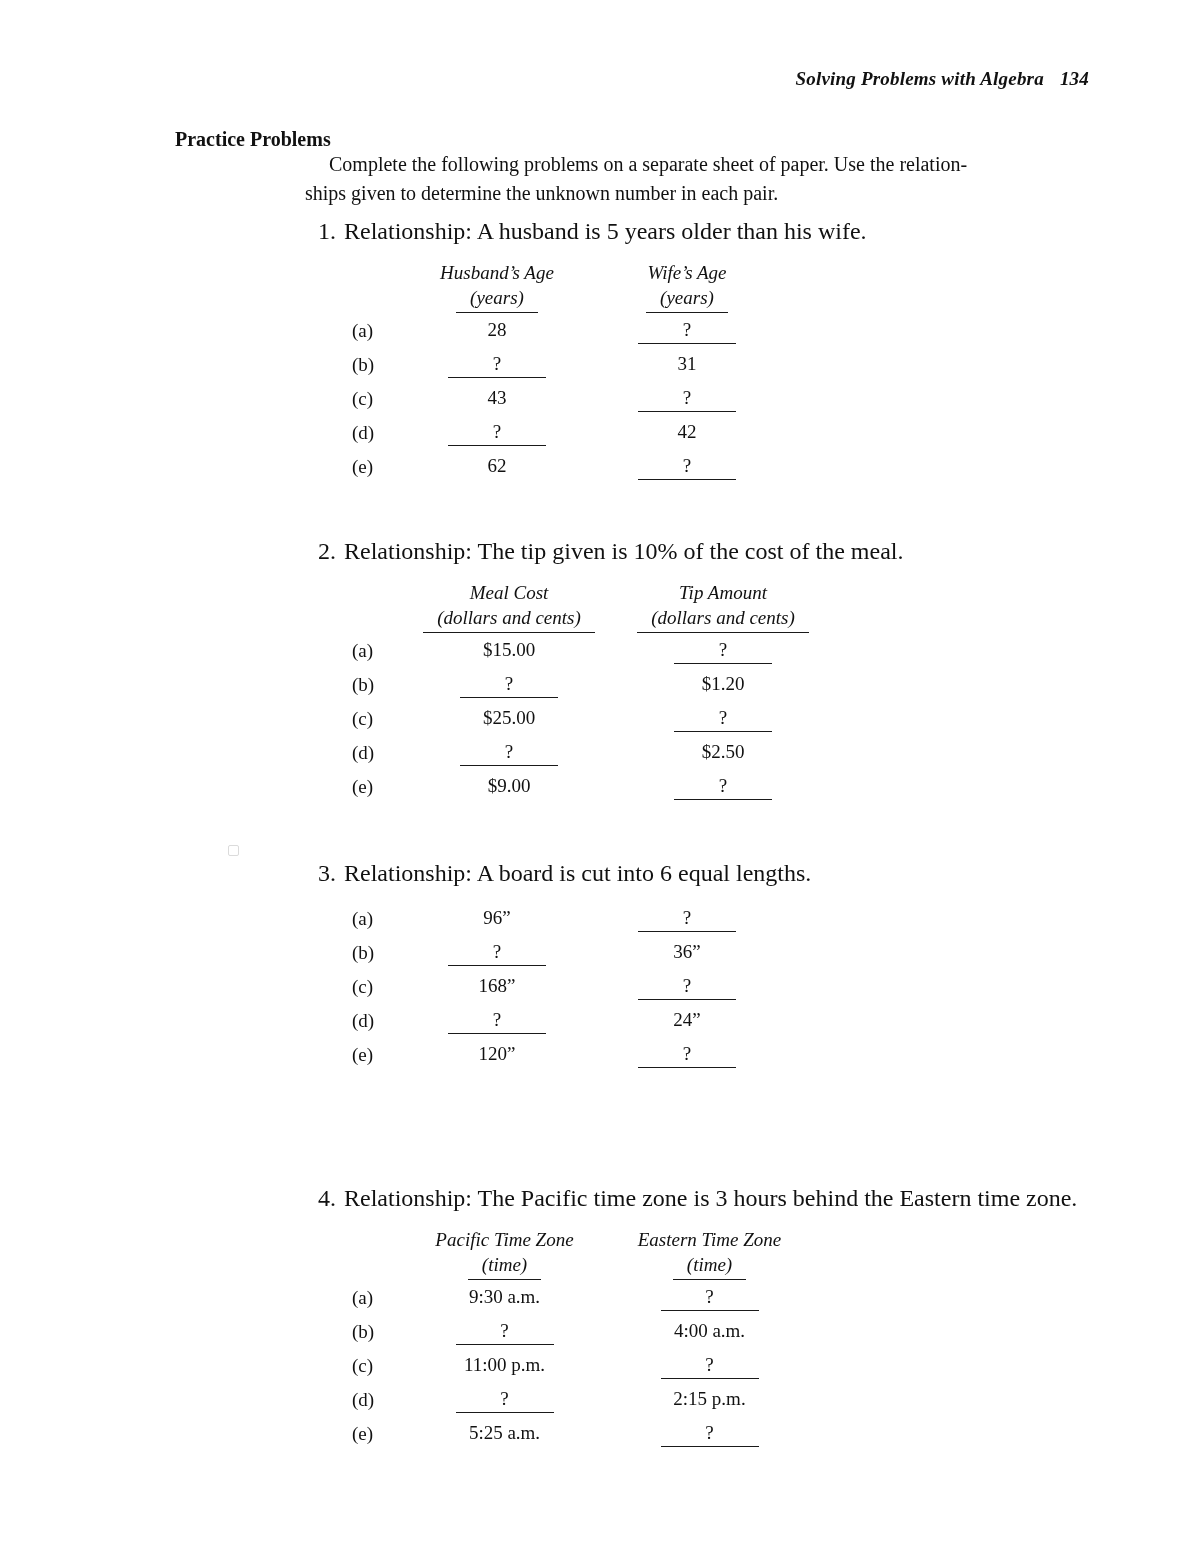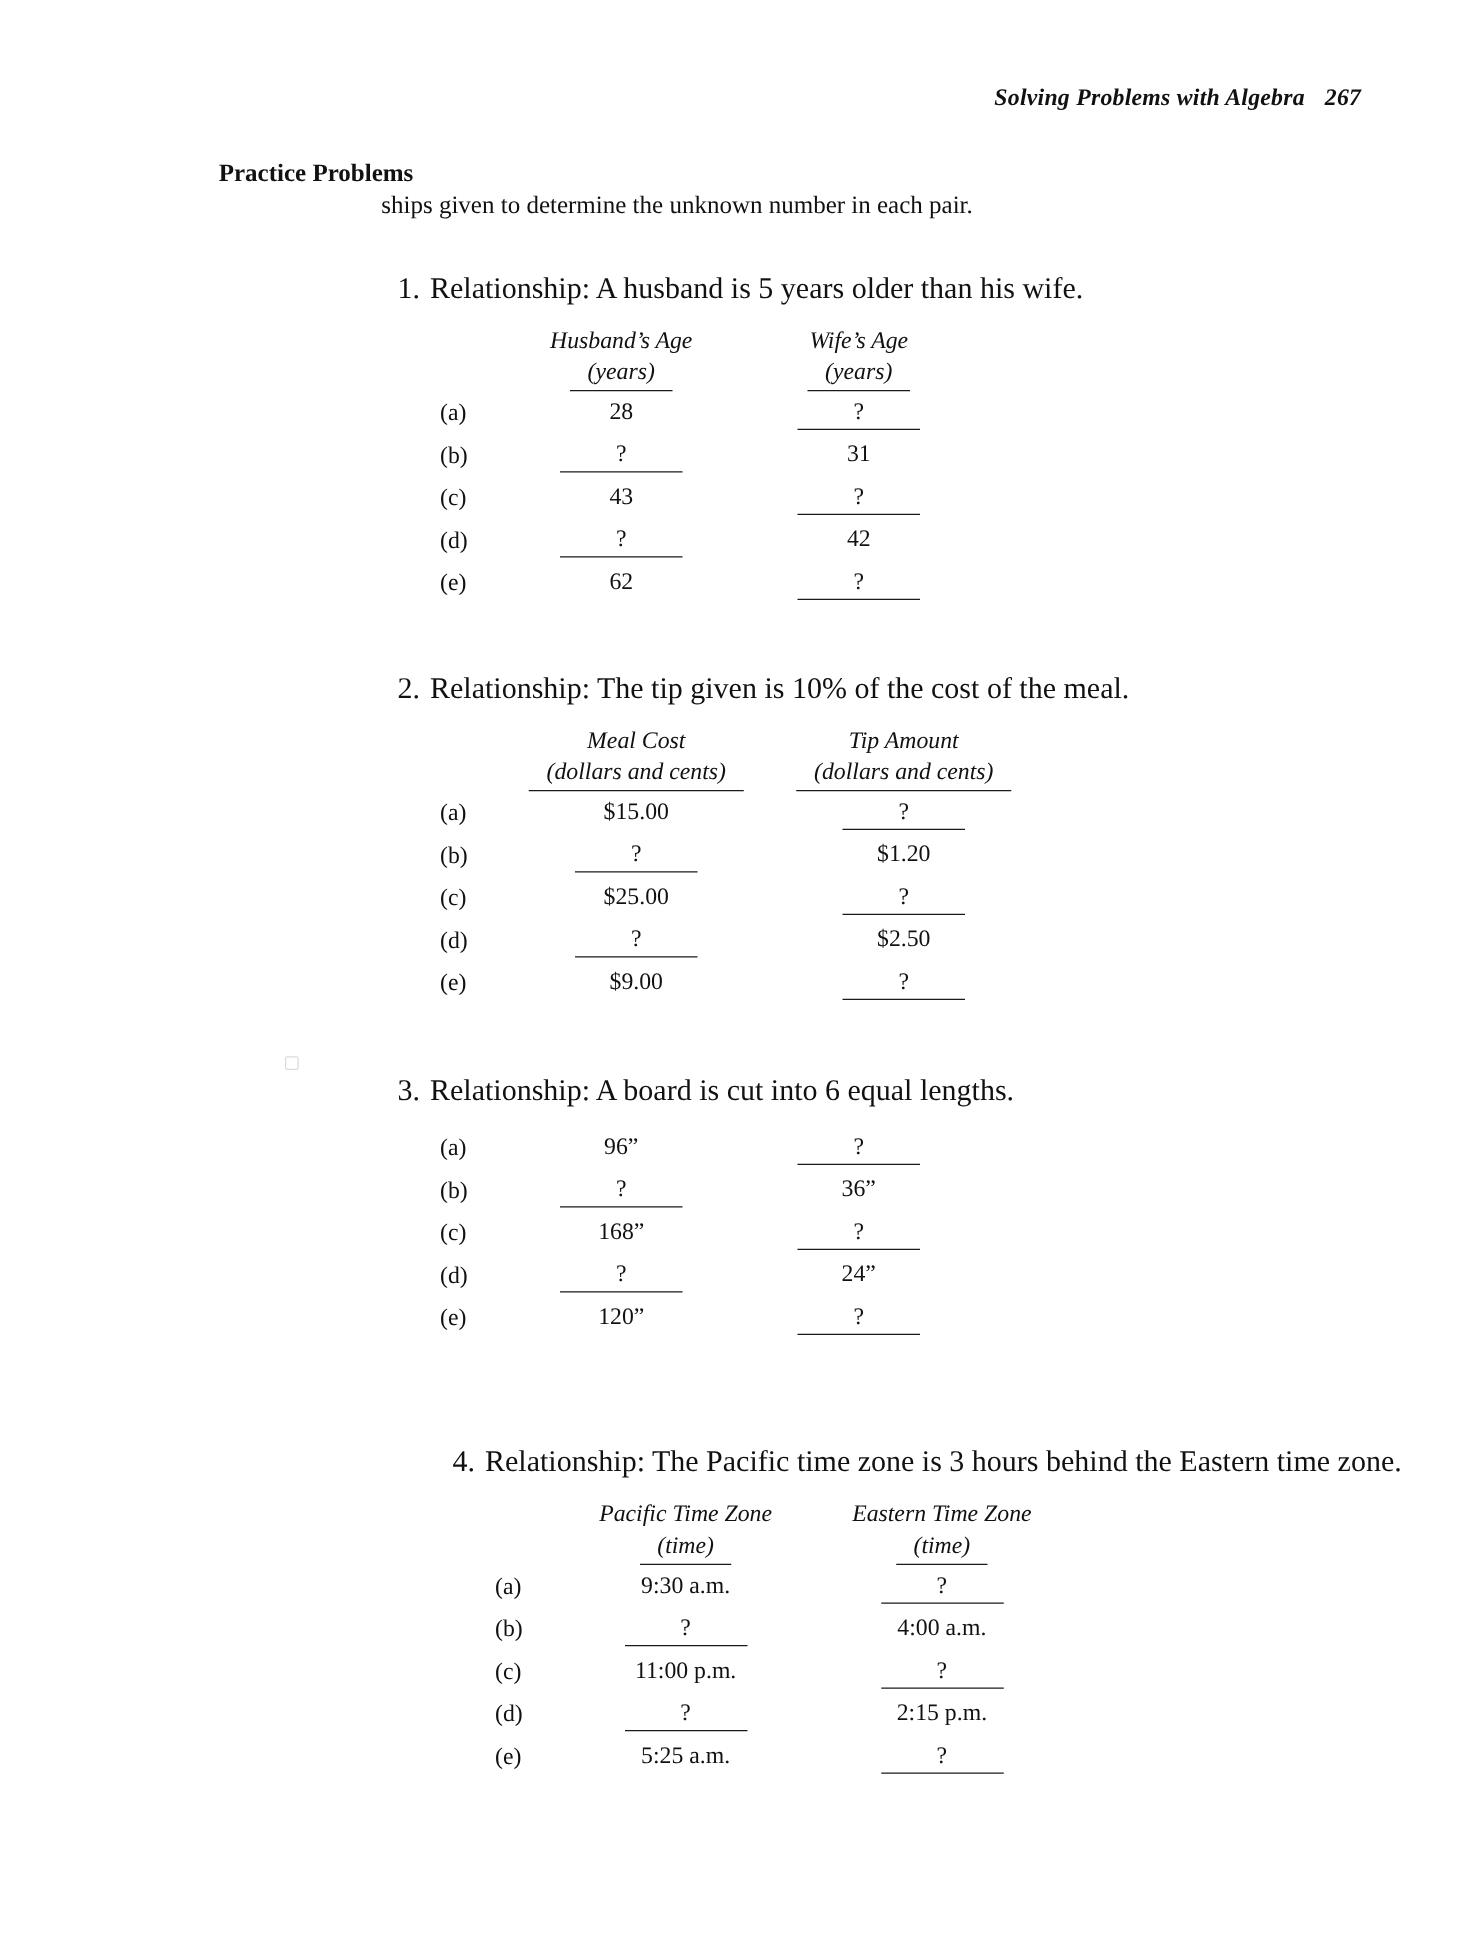--- a/index.html
+++ b/index.html
@@ -148,26 +148,27 @@
     border-radius: 2px;
     opacity: 0.55;
   }
 </style>
 </head>
 <body>
 
 <div class="page">
 
   <div class="running-head">
-    <span>Solving Problems with Algebra</span><span class="page-number">267</span>
+    <span>Solving Problems with Algebra</span><span class="page-number">134</span>
   </div>
 
   <div class="section-heading">Practice Problems</div>
 
   <div class="intro">
+    <span class="first-line">Complete the following problems on a separate sheet of paper. Use the relation-</span>
     <span>ships given to determine the unknown number in each pair.</span>
   </div>
 
   <div class="stray-mark"></div>
 
   <div class="problem" style="top: 218px;">
     <div class="problem-statement">
       <span class="problem-number">1.</span><span>Relationship: A husband is 5 years older than his wife.</span>
     </div>
     <table class="pairs w1">
@@ -286,21 +287,21 @@
       </tr>
       <tr>
         <td class="col-label">(e)</td>
         <td class="val-cell"><span class="val-inner">120”</span></td>
         <td class="val-cell"><span class="val-inner blank">?</span></td>
       </tr>
     </tbody>
       </table>
   </div>
 
-  <div class="problem" style="top: 1157px; margin-left: 44px;">
+  <div class="problem" style="top: 1185px;">
     <div class="problem-statement">
       <span class="problem-number">4.</span><span>Relationship: The Pacific time zone is 3 hours behind the Eastern time zone.</span>
     </div>
     <table class="pairs w4">
       <tbody>
           <tr>
         <td class="col-label"></td>
         <td class="hdr-cell">
           <div class="hdr-top">Pacific Time Zone</div>
           <div><span class="hdr-bot">(time)</span></div>

